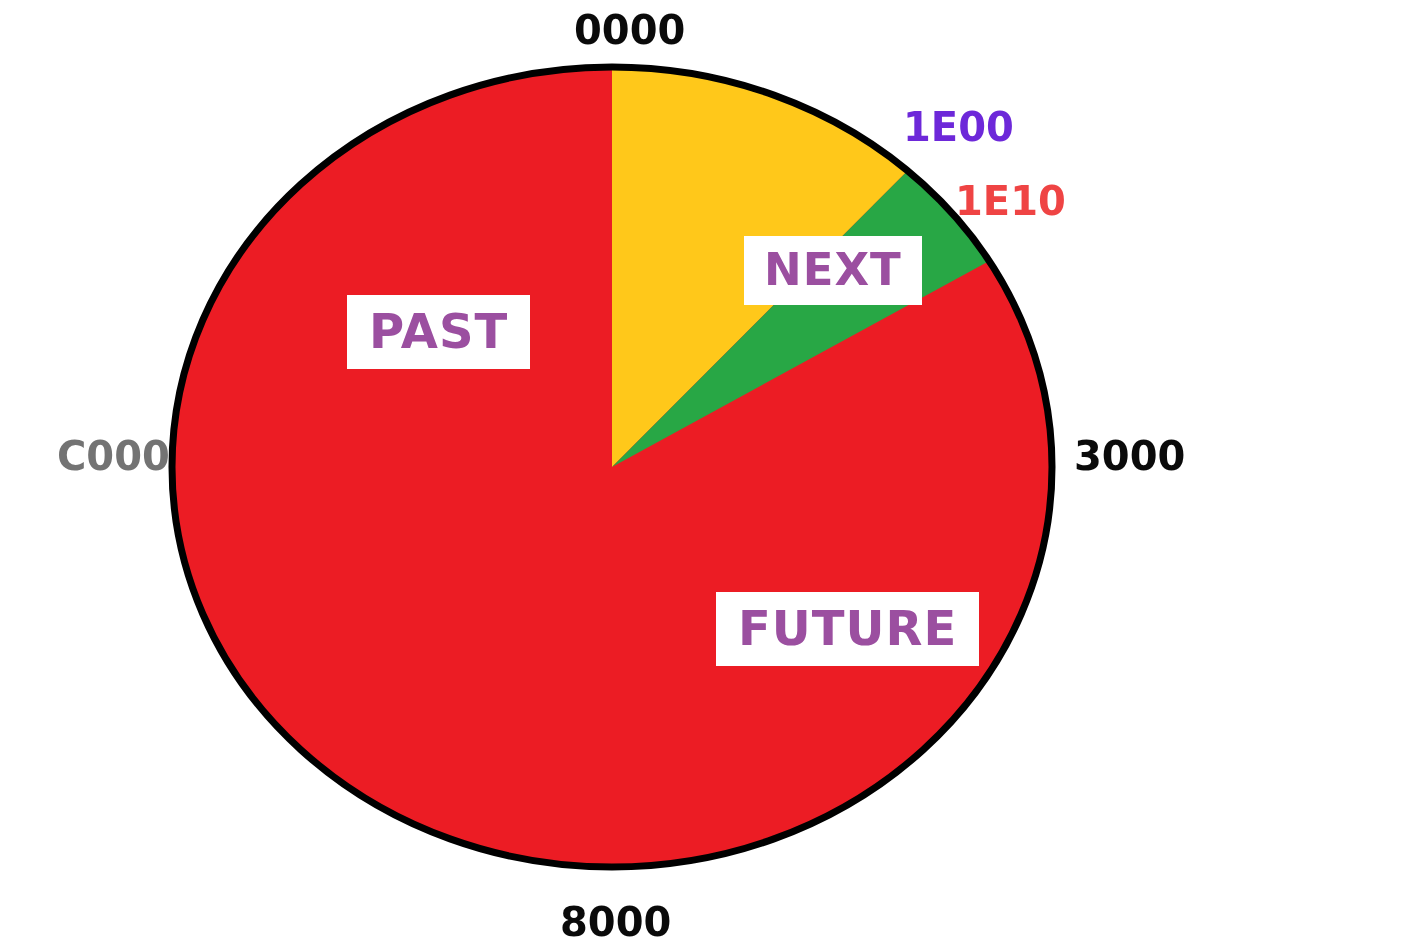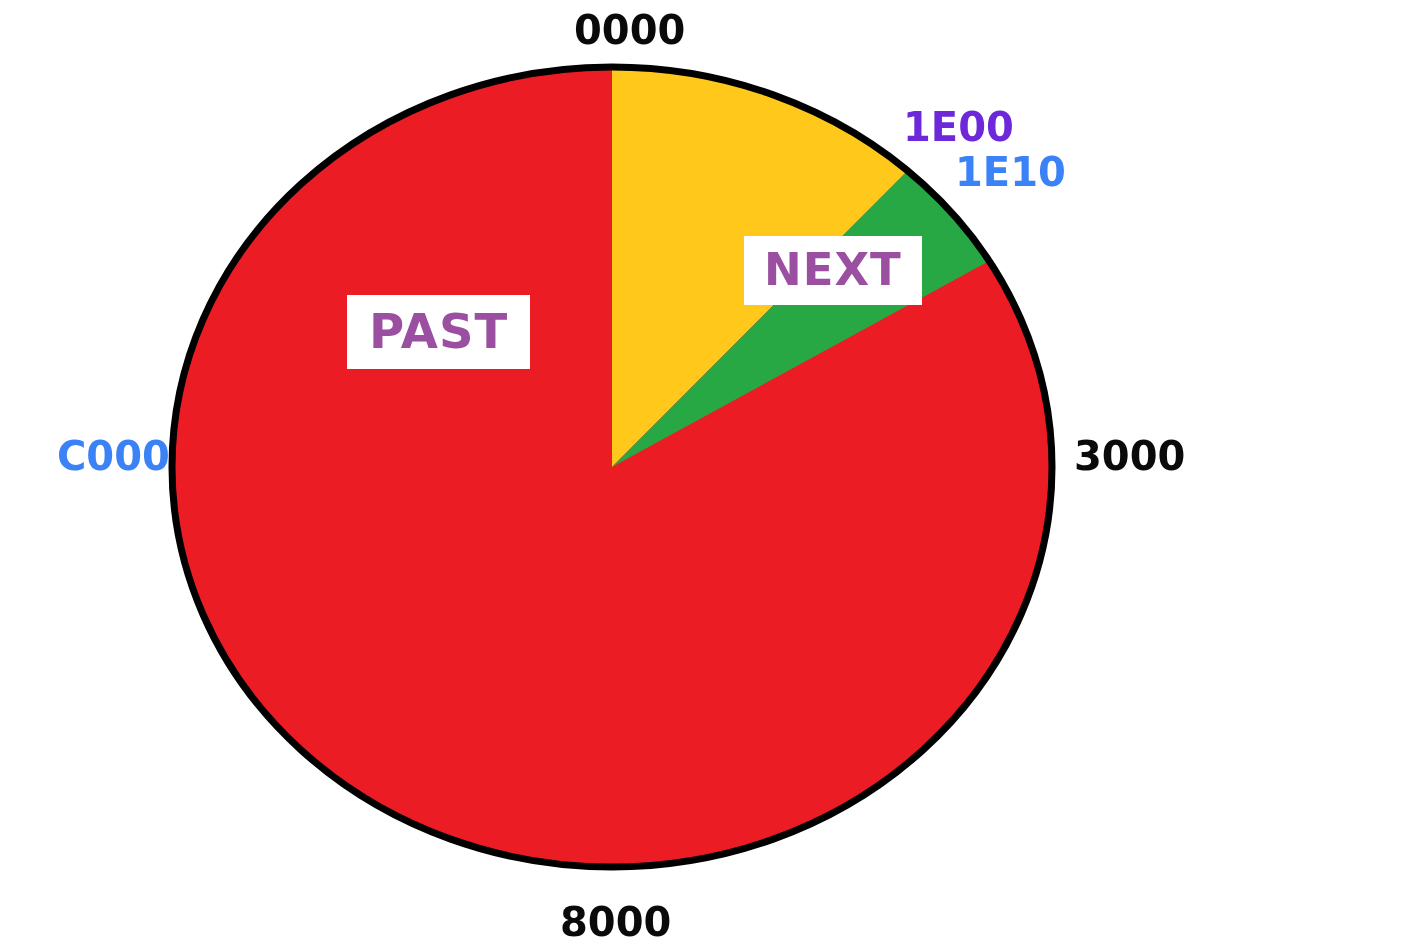--- a/index.html
+++ b/index.html
@@ -56,21 +56,22 @@
 
     <path fill="#EC1C24" d="M 612 467 L 907.6 170.7 A 440 400 0 1 1 612.0 67.0 Z"></path>
 
     <path fill="#28A745" d="M 612 467 L 907.6 170.7 A 440 400 0 0 1 989.2 261.0 Z"></path>
 
     <ellipse cx="612" cy="467" rx="440" ry="400" fill="none" stroke="#000000" stroke-width="7"></ellipse>
   </svg>
 
   <div class="tick-label" id="tick-0000" style="color: rgb(10, 10, 10);">0000</div>
   <div class="tick-label" id="tick-1E00" style="color: #6d28d9;">1E00</div>
-  <div class="tick-label" id="tick-1E10" style="color: #3b82f6;">1E10</div>
+  <div class="tick-label" id="tick-1E10" style="color: #ef4444; margin-top: 29px;">1E10</div>
   <div class="tick-label" id="tick-4000" style="color: rgb(10, 10, 10);">3000</div>
   <div class="tick-label" id="tick-8000" style="color: rgb(10, 10, 10); margin-top: 28px;">8000</div>
-  <div class="tick-label" id="tick-C000" style="color: #3b82f6;">C000</div>
+  <div class="tick-label" id="tick-C000" style="color: #737373;">C000</div>
 
   <div class="seg-label" id="label-next" style="color: rgb(155, 79, 160); background: rgb(255, 255, 255);">NEXT</div>
   <div class="seg-label" id="label-past" style="color: rgb(155, 79, 160); background: rgb(255, 255, 255);">PAST</div>
+  <div class="seg-label" id="label-future" style="color: rgb(155, 79, 160); background: rgb(255, 255, 255);">FUTURE</div>
 
 </div>
 
 </body></html>

